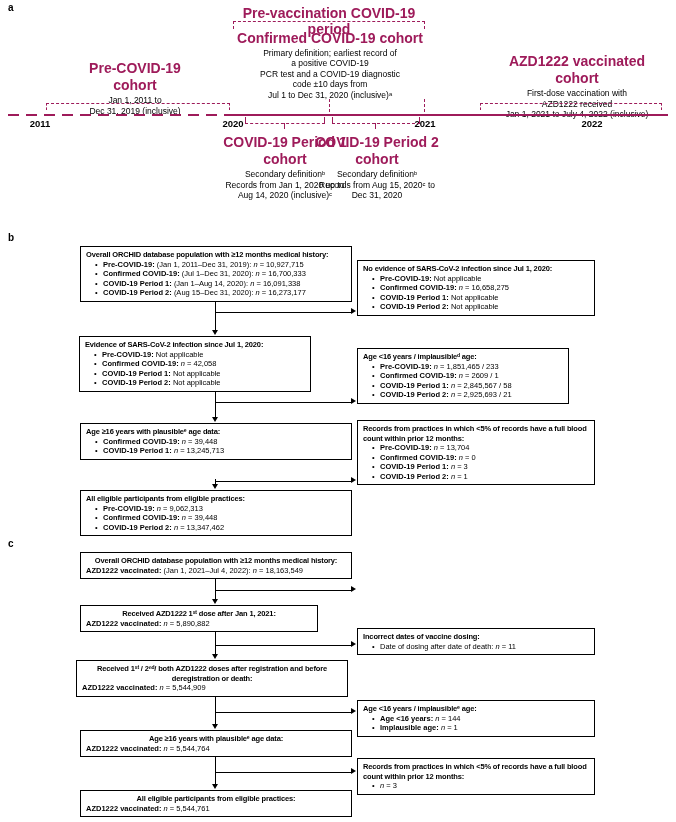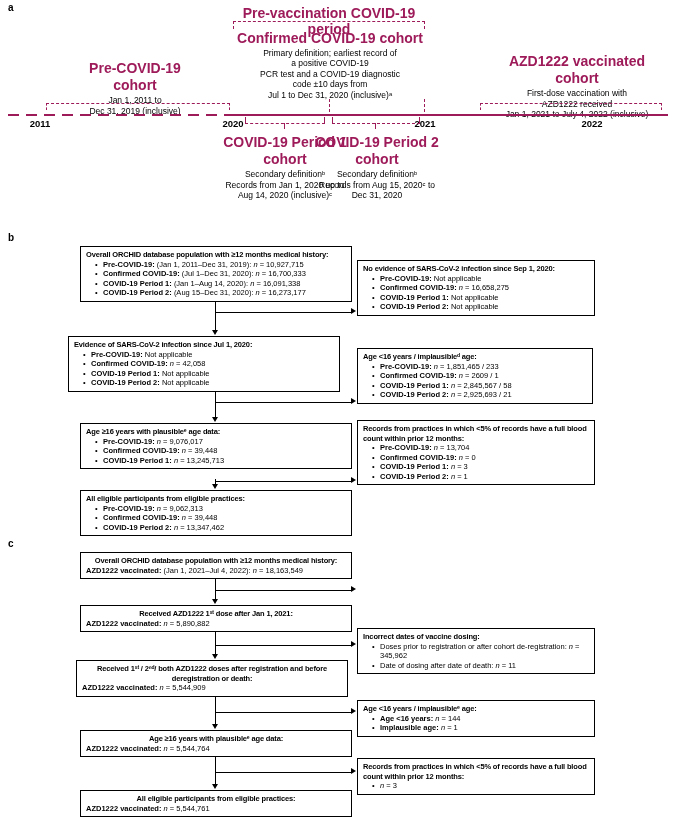--- a/index.html
+++ b/index.html
@@ -121,58 +121,57 @@
       <li><span class="lbl">COVID-19 Period 2:</span> <span class="fmt">(Aug 15–Dec 31, 2020): <i>n</i> = 16,273,177</span></li>
     </ul>
   </div>
 
   <div class="abs vl" style="left:215px;top:301px;height:30px"></div>
   <div class="abs ad" style="left:212px;top:330px"></div>
   <div class="abs hl" style="left:216px;top:312px;width:135px"></div>
   <div class="abs ar" style="left:351px;top:308px"></div>
 
   <div class="abs box" style="left:357px;top:260px;width:238px">
-    <div class="bt nw">No evidence of SARS-CoV-2 infection since Sep 1, 2020:</div>
+    <div class="bt nw">No evidence of SARS-CoV-2 infection since Jul 1, 2020:</div>
     <ul>
       <li><span class="lbl">Pre-COVID-19:</span> <span class="fmt">Not applicable</span></li>
       <li><span class="lbl">Confirmed COVID-19:</span> <span class="fmt"><i>n</i> = 16,658,275</span></li>
       <li><span class="lbl">COVID-19 Period 1:</span> <span class="fmt">Not applicable</span></li>
       <li><span class="lbl">COVID-19 Period 2:</span> <span class="fmt">Not applicable</span></li>
     </ul>
   </div>
 
-  <div class="abs box" style="left:68px;top:336px;width:272px">
+  <div class="abs box" style="left:79px;top:336px;width:232px">
     <div class="bt nw">Evidence of SARS-CoV-2 infection since Jul 1, 2020:</div>
     <ul>
       <li><span class="lbl">Pre-COVID-19:</span> <span class="fmt">Not applicable</span></li>
       <li><span class="lbl">Confirmed COVID-19:</span> <span class="fmt"><i>n</i> = 42,058</span></li>
       <li><span class="lbl">COVID-19 Period 1:</span> <span class="fmt">Not applicable</span></li>
       <li><span class="lbl">COVID-19 Period 2:</span> <span class="fmt">Not applicable</span></li>
     </ul>
   </div>
 
   <div class="abs vl" style="left:215px;top:392px;height:26px"></div>
   <div class="abs ad" style="left:212px;top:417px"></div>
   <div class="abs hl" style="left:216px;top:402px;width:135px"></div>
   <div class="abs ar" style="left:351px;top:398px"></div>
 
-  <div class="abs box" style="left:357px;top:348px;width:236px">
+  <div class="abs box" style="left:357px;top:348px;width:212px">
     <div class="bt nw">Age &lt;16 years / implausibleᵈ age:</div>
     <ul>
       <li><span class="lbl">Pre-COVID-19:</span> <span class="fmt"><i>n</i> = 1,851,465 / 233</span></li>
       <li><span class="lbl">Confirmed COVID-19:</span> <span class="fmt"><i>n</i> = 2609 / 1</span></li>
       <li><span class="lbl">COVID-19 Period 1:</span> <span class="fmt"><i>n</i> = 2,845,567 / 58</span></li>
       <li><span class="lbl">COVID-19 Period 2:</span> <span class="fmt"><i>n</i> = 2,925,693 / 21</span></li>
     </ul>
   </div>
 
   <div class="abs box" style="left:80px;top:423px;width:272px">
     <div class="bt nw">Age ≥16 years with plausibleᵉ age data:</div>
     <ul>
-      <li><span class="lbl">Pre-COVID-19:</span> <span class="fmt"><i>n</i> = 9,076,017</span></li>
       <li><span class="lbl">Confirmed COVID-19:</span> <span class="fmt"><i>n</i> = 39,448</span></li>
       <li><span class="lbl">COVID-19 Period 1:</span> <span class="fmt"><i>n</i> = 13,245,713</span></li>
     </ul>
   </div>
 
   <div class="abs vl" style="left:215px;top:479px;height:7px"></div>
   <div class="abs ad" style="left:212px;top:484px"></div>
   <div class="abs hl" style="left:216px;top:481px;width:135px"></div>
   <div class="abs ar" style="left:351px;top:477px"></div>
 
@@ -201,34 +200,33 @@
     <div class="bt ctr nw">Overall ORCHID database population with ≥12 months medical history:</div>
     <div><span class="lbl">AZD1222 vaccinated:</span> <span class="fmt">(Jan 1, 2021–Jul 4, 2022): <i>n</i> = 18,163,549</span></div>
   </div>
 
   <div class="abs vl" style="left:215px;top:578px;height:22px"></div>
   <div class="abs ad" style="left:212px;top:599px"></div>
   <div class="abs hl" style="left:216px;top:590px;width:135px"></div>
   <div class="abs ar" style="left:351px;top:586px"></div>
 
 
-  <div class="abs box" style="left:80px;top:605px;width:272px">
+  <div class="abs box" style="left:80px;top:605px;width:238px">
     <div class="bt ctr nw">Received AZD1222 1ˢᵗ dose after Jan 1, 2021:</div>
     <div><span class="lbl">AZD1222 vaccinated:</span> <span class="fmt"><i>n</i> = 5,890,882</span></div>
   </div>
 
   <div class="abs vl" style="left:215px;top:631px;height:24px"></div>
   <div class="abs ad" style="left:212px;top:654px"></div>
   <div class="abs hl" style="left:216px;top:645px;width:135px"></div>
   <div class="abs ar" style="left:351px;top:641px"></div>
 
   <div class="abs box" style="left:357px;top:628px;width:238px">
     <div class="bt nw">Incorrect dates of vaccine dosing:</div>
     <ul>
-      <li><span class="lbl"></span> <span class="fmt">Doses prior to registration or after cohort de-registration: <i>n</i> = 345,962</span></li>
       <li><span class="lbl"></span> <span class="fmt">Date of dosing after date of death: <i>n</i> = 11</span></li>
     </ul>
   </div>
 
   <div class="abs box" style="left:76px;top:660px;width:272px">
     <div class="bt ctr">Received 1ˢᵗ / 2ⁿᵈ/ both AZD1222 doses after registration and before deregistration or death:</div>
     <div><span class="lbl">AZD1222 vaccinated:</span> <span class="fmt"><i>n</i> = 5,544,909</span></div>
   </div>
 
   <div class="abs vl" style="left:215px;top:696px;height:29px"></div>

